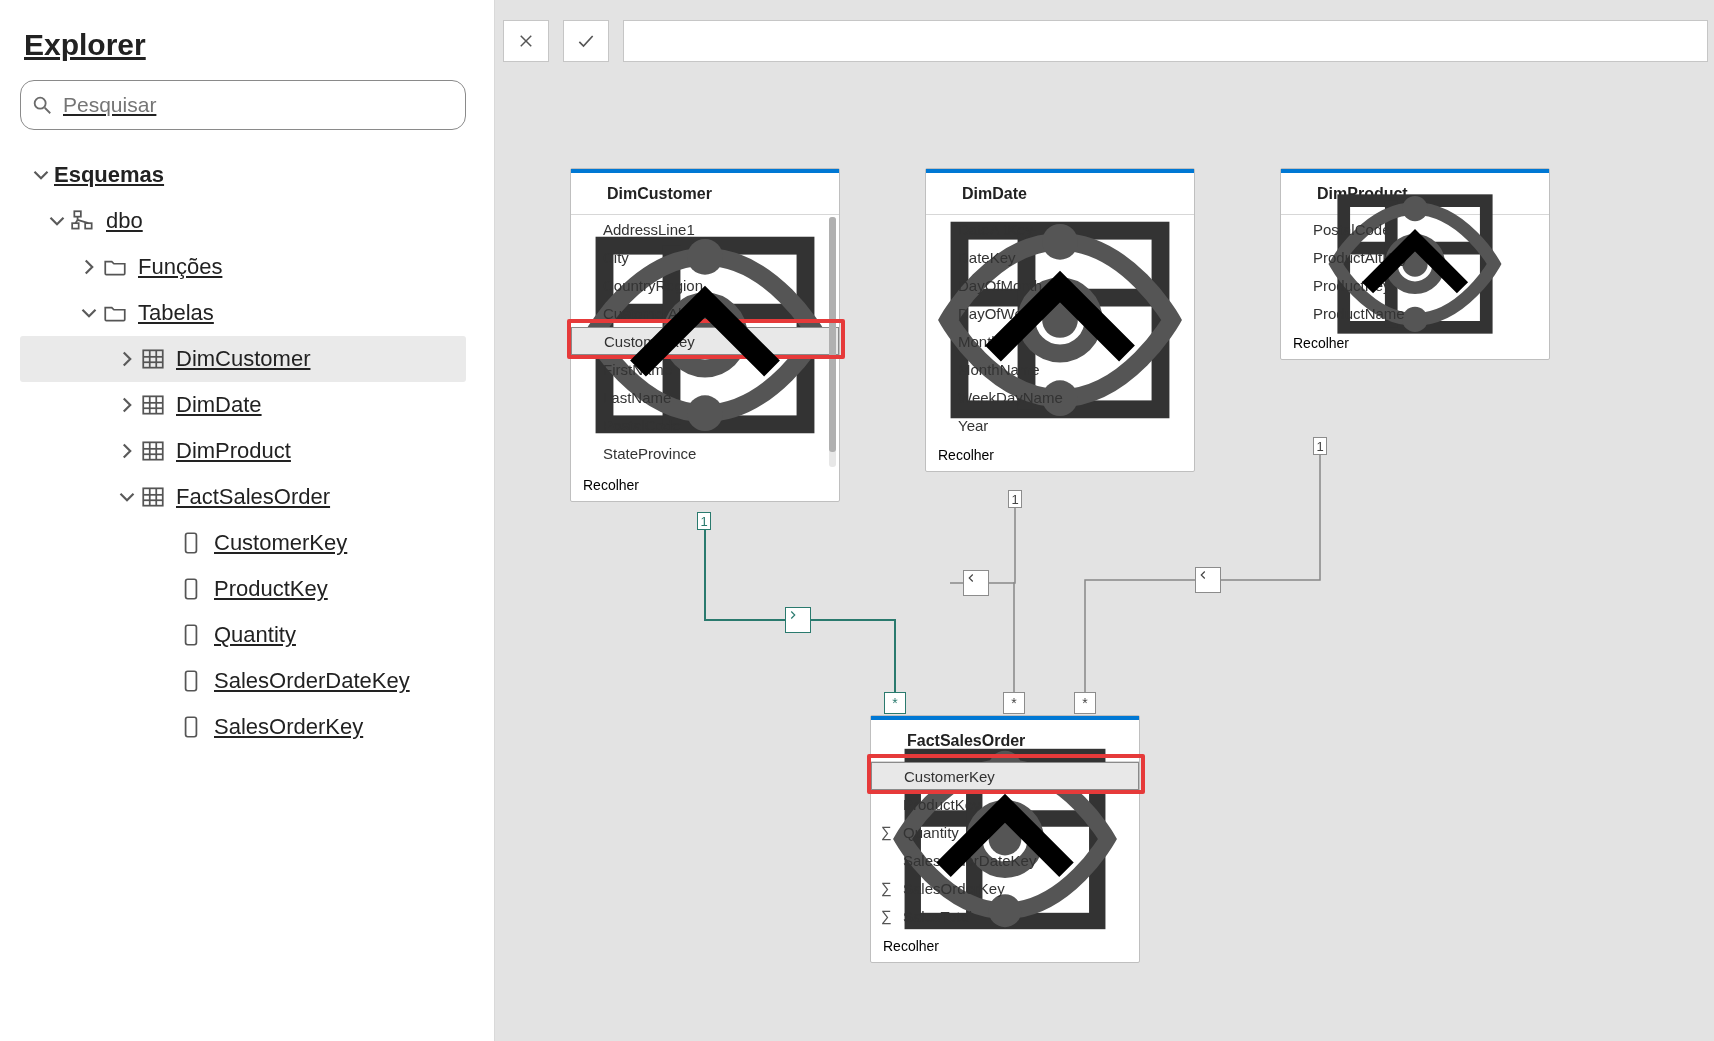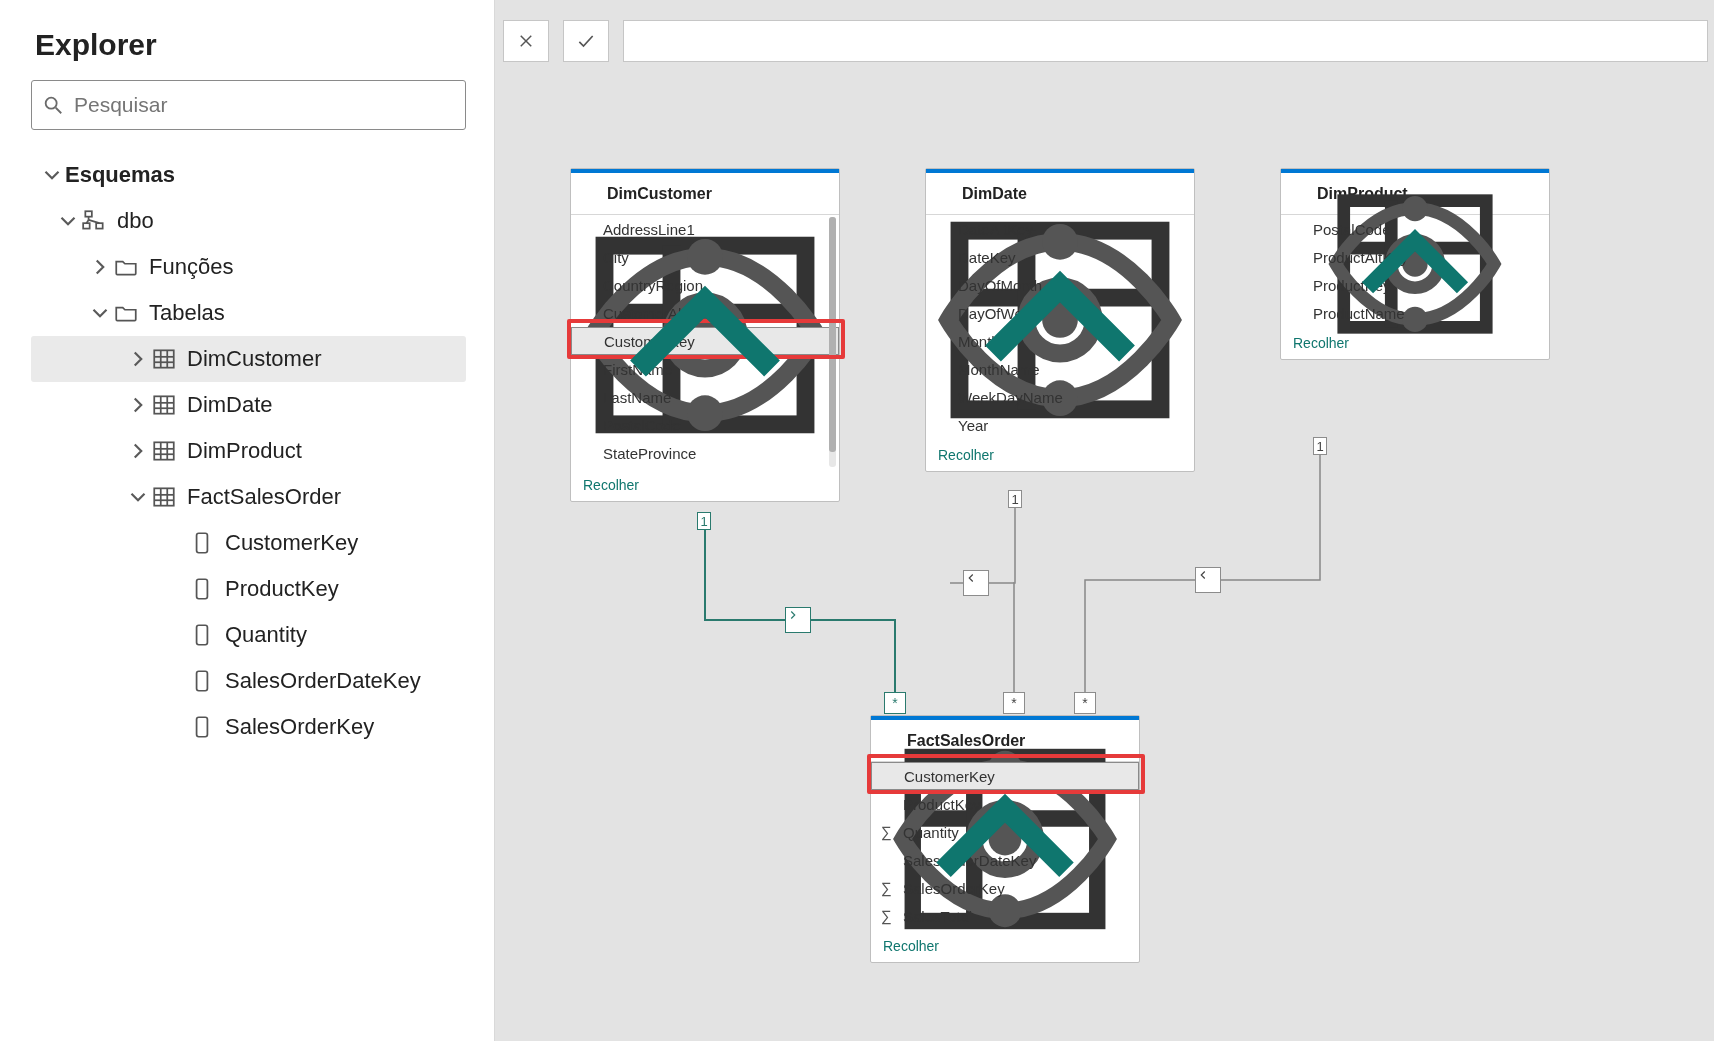--- a/index.html
+++ b/index.html
@@ -5,23 +5,23 @@
   * { box-sizing: border-box; }
   html, body { margin:0; padding:0; font-family: "Segoe UI", "Segoe UI Web", Arial, sans-serif; font-size:14px; color:#222; }
   body { width:1714px; height:1041px; overflow:hidden; background:#fff; }
 
   
   .app { display:flex; width:100%; height:100%; }
   .sidebar { width:495px; border-right:1px solid #d9d9d9; background:#fff; }
   .mainarea { flex:1; position:relative; background:#e3e3e3; }
 
   
-  .sidebar-inner { padding:20px 28px 0 31px; }
+  .sidebar-inner { padding:20px 28px 0 20px;text-decoration:underline; }
   .explorer-title { font-size:30px; font-weight:700; margin:8px 0 18px 4px; }
-  .search-wrap { border:1px solid #8a8a8a; border-radius:3px; height:50px; display:flex; align-items:center; padding:0 10px; margin-bottom:22px; }
+  .search-wrap { border:1px solid #8a8a8a; border-radius:14px; height:50px; display:flex; align-items:center; padding:0 10px; margin-bottom:22px; }
   .search-wrap .search-icon { width:22px; height:22px; margin-right:8px; color:#6a6a6a; }
   .search-wrap input { border:none; outline:none; font-size:21px; flex:1; color:#444; background:transparent; }
 
   .tree { }
   .row { display:flex; align-items:center; height:46px; padding-left:8px; border-radius:3px; }
   .row.selected { background:#eaeaea; }
   .twisty { width:26px; height:26px; display:flex; align-items:center; justify-content:center; color:#5a5a5a; }
   .row .icon { width:26px; height:26px; display:flex; align-items:center; justify-content:center; color:#555; margin-right:10px; }
   .row .label { font-size:22px; }
   .row .label.bold { font-weight:700; }
@@ -44,21 +44,21 @@
   .card { position:absolute; width:270px; background:#fff; border:1px solid #bfbfbf; border-radius:2px; box-shadow:0 0 0 rgba(0,0,0,0); }
   .card .topstripe { height:4px; background:#0078d4; }
   .card .card-head { display:flex; align-items:center; height:42px; padding:0 8px; border-bottom:1px solid #d7d7d7; }
   .card .card-head .tbl-icon { width:20px; height:20px; margin-right:8px; color:#333; }
   .card .card-head .title { font-weight:700; font-size:16px; flex:1; }
   .card .card-head .eye-icon, .card .card-head .more-icon { width:20px; height:20px; color:#555; margin-left:6px; }
   .card .fields { position:relative; }
   .card .field { height:28px; display:flex; align-items:center; font-size:15px; padding:0 12px 0 32px; color:#333; position:relative; }
   .card .field .sigma { position:absolute; left:10px; top:5px; font-size:15px; color:#555; }
   .card .footer { padding:8px 12px; }
-  .card .footer a { color:#0f766e; font-size:14px; text-decoration:none; display:inline-flex; align-items:center; gap:4px; }
+  .card .footer a { color:#000000; font-size:14px; text-decoration:none; display:inline-flex; align-items:center; gap:4px; }
 
   .scroll-track { position:absolute; right:3px; top:2px; width:7px; background:#e7e7e7; border-radius:3px; }
   .scroll-thumb { position:absolute; right:3px; top:2px; width:7px; background:#b0b0b0; border-radius:3px; }
 
   .hl-red { border:4px solid #e63a3a; border-radius:2px; position:absolute; pointer-events:none; }
   .field.selected { background:#e8e8e8; border:1px solid #8a8a8a; }
 
   
   .rel-marker { position:absolute; width:22px; height:22px; background:#fff; border:1px solid #8c8c8c; display:flex; align-items:center; justify-content:center; font-size:14px; font-family: "Segoe UI", Arial, sans-serif; color:#444; }
   .rel-marker.small { width:18px; height:18px; font-size:13px; }

